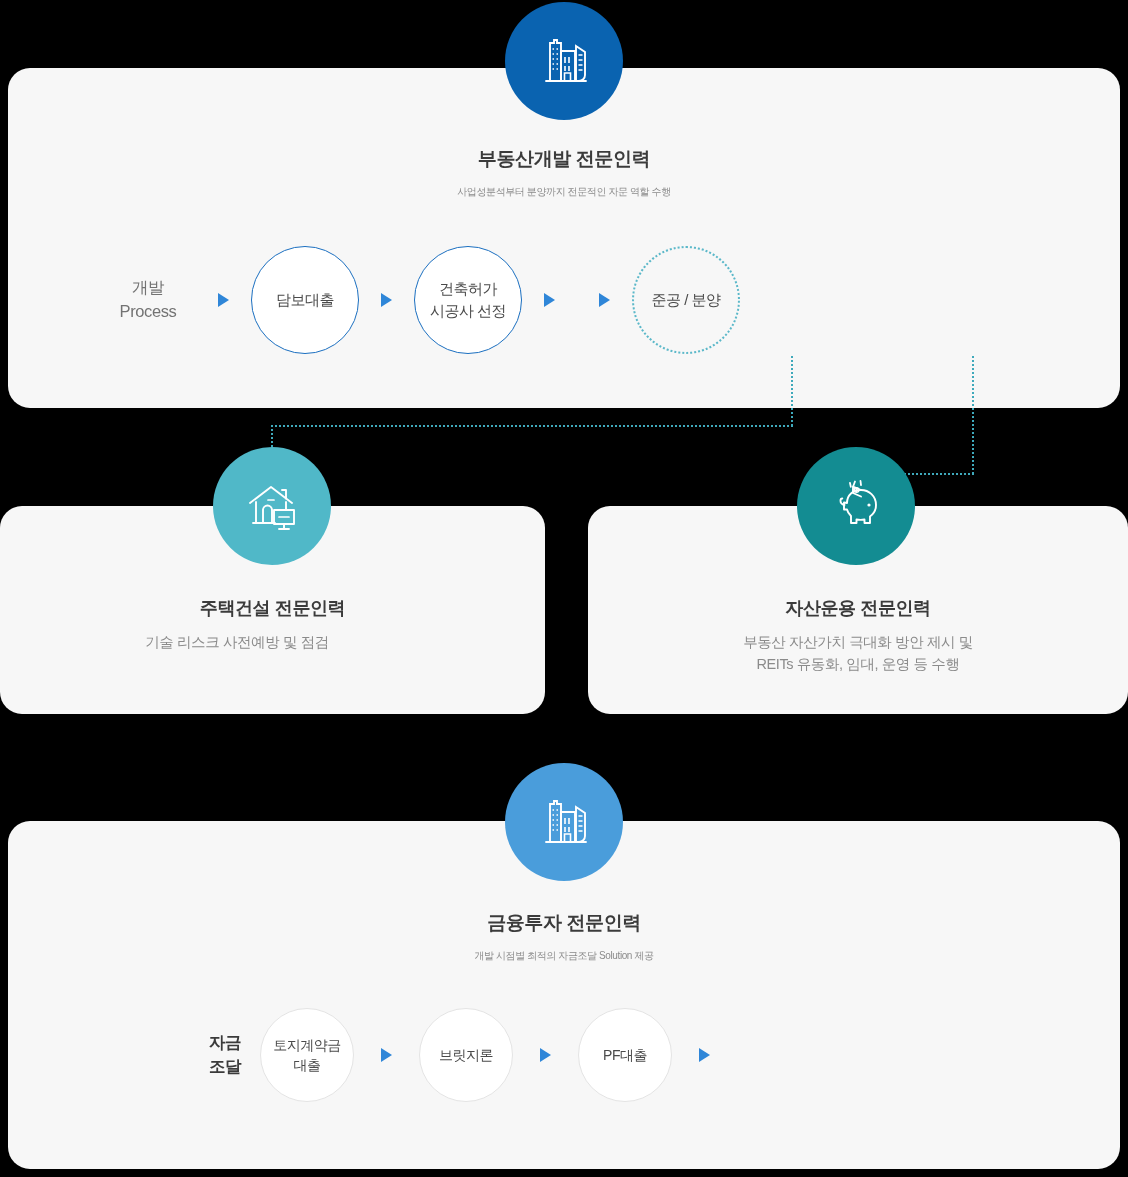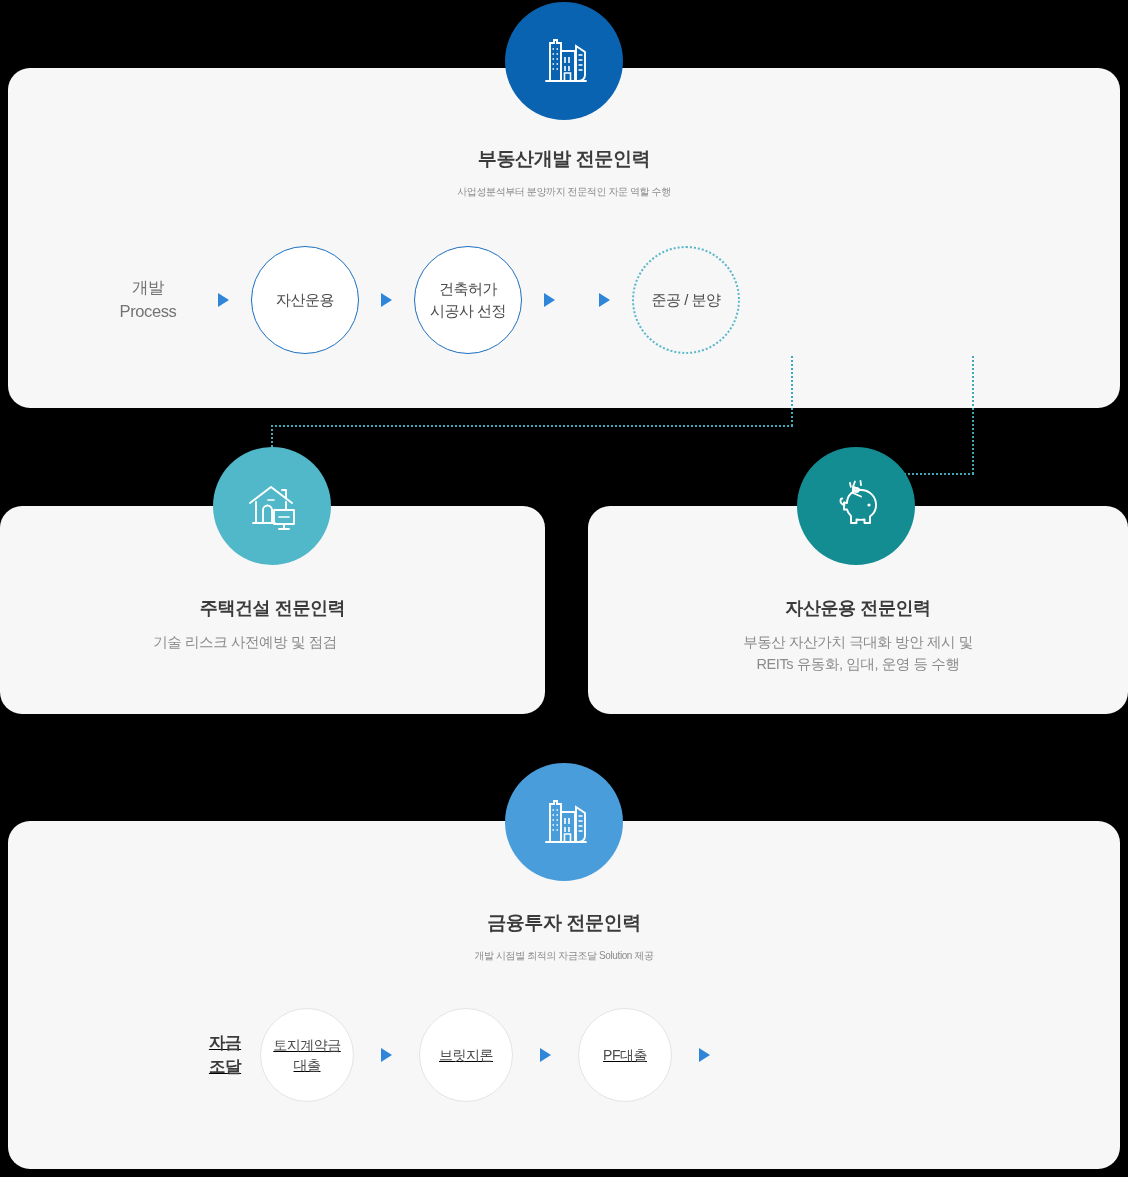--- a/index.html
+++ b/index.html
@@ -98,21 +98,21 @@
   #asset-sub   { top: 631px; }
 
   
   .proc-row {
     position: absolute;
     display: flex;
     align-items: center;
     z-index: 4;
   }
   #proc-dev { left: 100px; top: 246px; }
-  #proc-fin { left: 190px; top: 1008px; text-decoration: underline; }
+  #proc-fin { left: 190px; top: 1008px; }
 
   .row-label {
     font-size: 16.5px;
     font-weight: bold;
     color: #3b3b3b;
     line-height: 1.45;
     text-align: center;
     letter-spacing: -0.4px;
     white-space: pre-line;
   }
@@ -219,21 +219,21 @@
 
   <div class="sec-title" id="dev-title">부동산개발 전문인력</div>
   <div class="sec-sub" id="dev-sub">사업성분석부터 분양까지 전문적인 자문 역할 수행</div>
 
   <div class="proc-row" id="proc-dev">
     <div class="row-label">개발
 Process</div>
     <div class="gap"></div>
     <div class="arrow"></div>
     <div class="gap"></div>
-    <div class="node solid">자산운용</div>
+    <div class="node solid">담보대출</div>
     <div class="gap"></div>
     <div class="arrow"></div>
     <div class="gap"></div>
     <div class="node solid">건축허가
 시공사 선정</div>
     <div class="gap"></div>
     <div class="arrow"></div>
     <div class="gap"></div>
     <div class="gap"></div>
     <div class="arrow"></div>
@@ -250,21 +250,21 @@
       <path d="M12 48h22"></path>
       <path d="M22 48V35a4.5 4.5 0 0 1 9 0v13"></path>
       <path d="M27 25h6" stroke-width="1.7"></path>
       <rect x="33" y="35" width="20" height="14"></rect>
       <path d="M38 42h10" stroke-width="1.7"></path>
       <path d="M43 49v5M38 54h10"></path>
     </svg>
   </div>
 
   <div class="card-title" id="house-title" style="left:0; width:545px;">주택건설 전문인력</div>
-  <div class="card-sub" id="house-sub" style="left:8px; width:474px;">기술 리스크 사전예방 및 점검</div>
+  <div class="card-sub" id="house-sub" style="left:0; width:474px;">기술 리스크 사전예방 및 점검</div>
 
   <div class="icon-badge" id="badge-asset">
     <svg width="62" height="62" viewBox="0 0 62 62" fill="none" stroke="#ffffff" stroke-width="1.9" stroke-linecap="round" stroke-linejoin="round">
       <path d="M22 28c0-8 6-13 14-13s15 6 15 15c0 5-2.5 9-6 11.5V48h-5.5v-3.5a22 22 0 0 1-8 0V48H26v-7c-2-1.8-3.4-4-4-6.5h-3v-7z"></path>
       <path d="M19.5 30c-2.5-.5-4-2-4-4.2 0-1.4.8-2.3 1.8-2.3"></path>
       <circle cx="44" cy="30" r="1.6" fill="#ffffff" stroke="none"></circle>
       <path d="M36 15l-8-3.5v6.5l8 3.5"></path>
       <circle cx="31.5" cy="15" r="2.3" stroke-width="1.5"></circle>
       <path d="M31.5 13.6v2.8M30.6 14.2h1.8" stroke-width="1.1"></path>
       <path d="M30 6.5l-1.5 4M35.5 6l.5 4.2M25 8l.8 3.8" stroke-width="1.8"></path>

